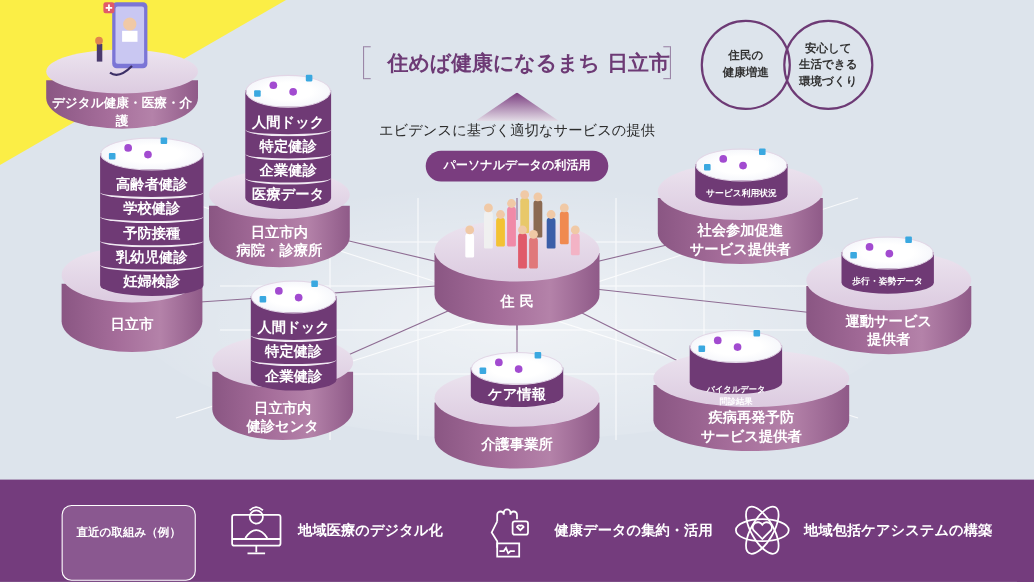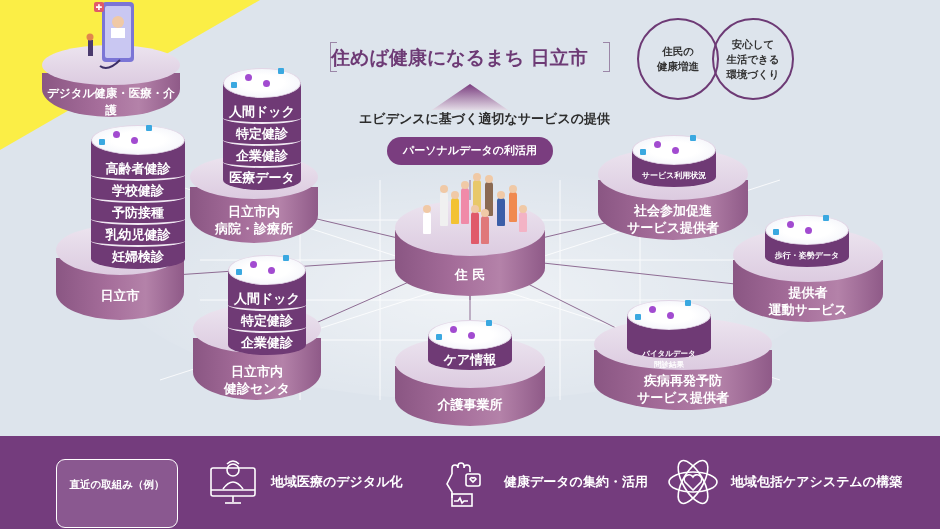--- a/index.html
+++ b/index.html
@@ -63,31 +63,31 @@
     position: absolute; left: 330px; top: 42px; width: 280px; height: 30px;
     border-left: 1.5px solid #9b86a7; border-right: 1.5px solid #9b86a7;
   }
   .title-box::before, .title-box::after {
     content:""; position:absolute; top:0; bottom:0; width:6px;
     border-top:1.5px solid #9b86a7; border-bottom:1.5px solid #9b86a7;
   }
   .title-box::before { left:0; }
   .title-box::after { right:0; }
   .title-text {
-    position:absolute; left:0; right:0; top:3px; text-align:left;
+    position:absolute; left:0; right:0; top:3px; text-align:right;
     color:#6d3a75; font-weight:bold; font-size:19px;
   }
   .arrow-tri {
     position:absolute; left:432px; top:84px; width:76px; height:26px;
     background: linear-gradient(180deg,#7a3d7f,#e3dbe6);
     clip-path: polygon(50% 0,100% 100%,0 100%);
   }
   .subtitle {
-    position:absolute; left:330px; top:110px; width:280px; text-align:right;
-    font-size:13px; font-weight:bold; color:#2c2c2c;
+    position:absolute; left:330px; top:110px; width:280px; text-align:center;
+    font-size:13px; font-weight:normal; color:#2c2c2c;
   }
   .pill {
     position:absolute; left:387px; top:137px; width:166px; height:28px;
     background:#7a3d7f; border-radius:14px; color:#fff; font-size:11px;
     font-weight:bold; text-align:center; line-height:28px;
   }
   .venn { position:absolute; width:82px; height:82px; border-radius:50%;
     border:2px solid #6d3a75; display:flex; align-items:center; justify-content:center;
     text-align:center; font-size:10.5px; font-weight:bold; color:#333; line-height:15px; }
   .people { position:absolute; left:415px; top:172px; width:120px; height:80px; }
@@ -297,22 +297,22 @@
       <div class="dot" style="left:40px;top:12px;"></div>
       <div class="dot b" style="left:8px;top:14px;"></div>
     </div>
   <div class="row last" style="top:30px;height:22px;line-height:22px;font-size:8px;">サービス利用状況</div>
 </div>
 
 <div class="platform" style="left:733px;top:228px;width:150px;height:94px;">
   <div class="side" style="height:62px;"></div>
   <div class="top" style="height:54px;"></div>
   <div class="label" style="top:56px;">
+    <div>運動サービス</div>
     <div>提供者</div>
-    <div>運動サービス</div>
   </div>
 </div>
 <div class="cyl" style="left:765px;top:215px;width:84px;height:52px;">
   <div class="body" style="top:14px;"></div>
   <div class="cap" style="height:30px;"></div>
   <div class="dots">
       <div class="dot" style="left:22px;top:6px;"></div>
       <div class="dot b" style="left:58px;top:0px;"></div>
       <div class="dot" style="left:40px;top:12px;"></div>
       <div class="dot b" style="left:8px;top:14px;"></div>

